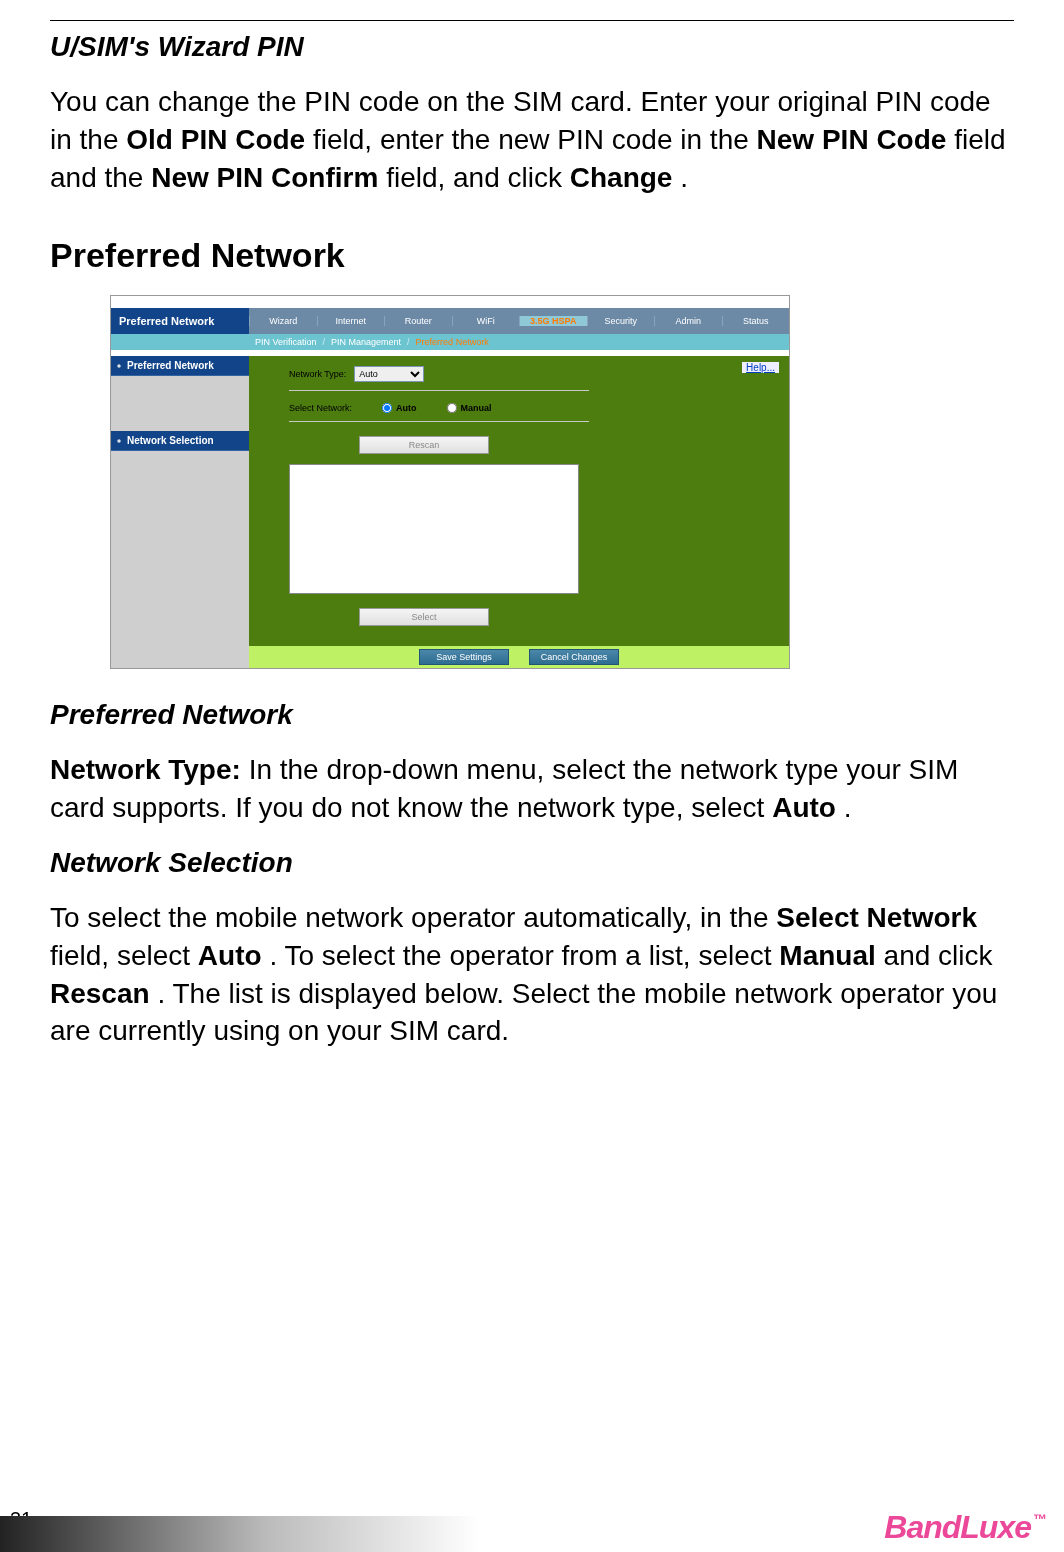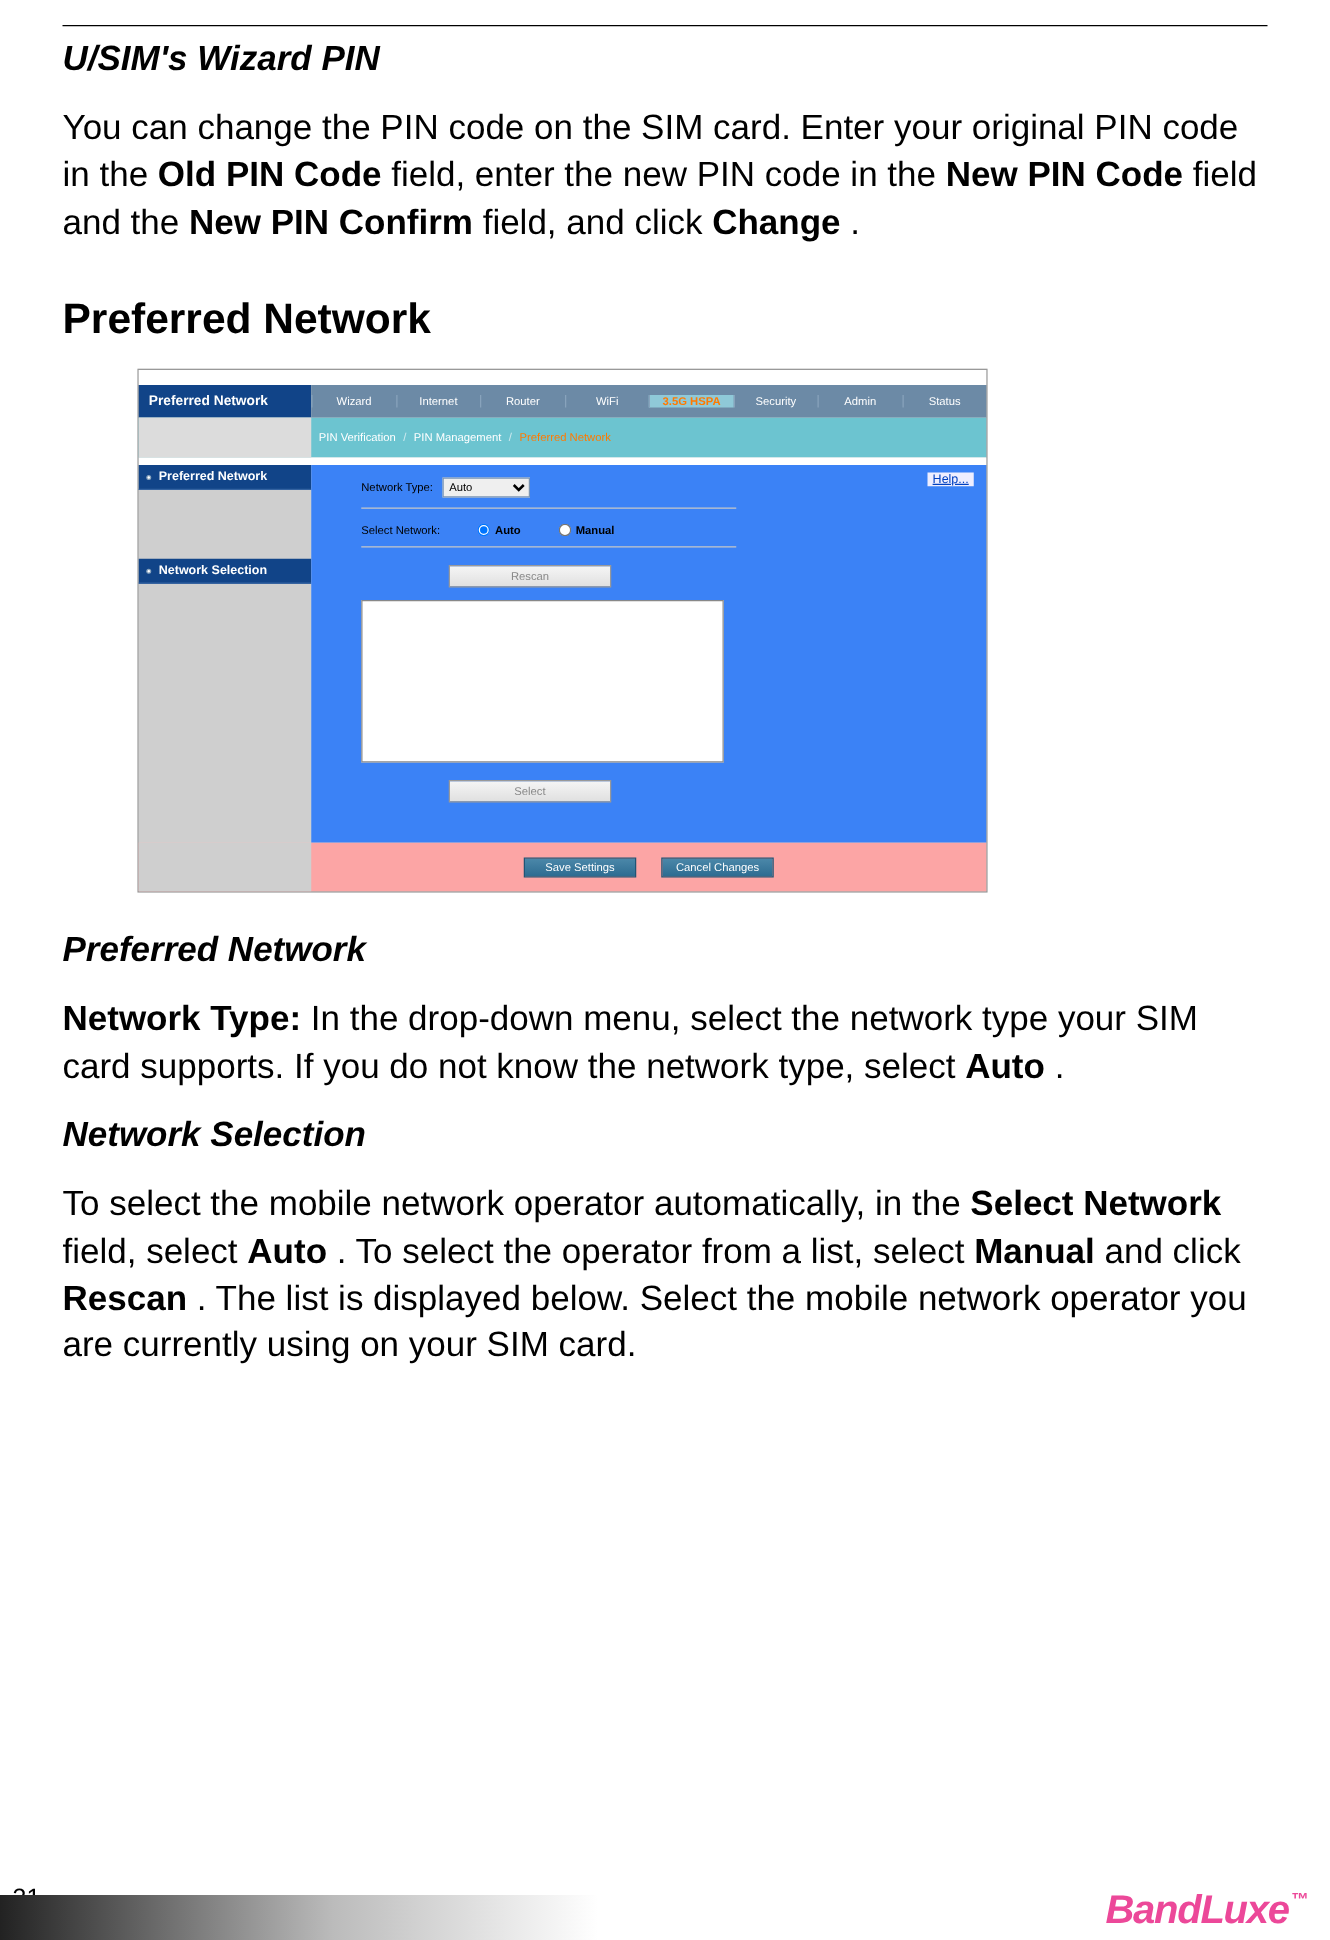--- a/index.html
+++ b/index.html
@@ -80,22 +80,23 @@
     border-left: 1px solid #88a3bc;
     cursor: pointer;
   }
   .ui-tab.active {
     background: #8fc9d8;
     color: #ff7a00;
     font-weight: bold;
   }
   .ui-subtabs-row {
     display: flex;
-    height: 32px;
+    height: 16px;
     background: #6cc4d0;
+    align-items: center;
   }
   .ui-subtabs-left {
     width: 138px;
     background: #dcdcdc;
   }
   .ui-subtabs {
     flex: 1;
     display: flex;
     align-items: center;
     font-size: 9px;
@@ -127,22 +128,22 @@
     gap: 6px;
     border-bottom: 1px solid #3463a1;
   }
   .ui-side-dot {
     width: 4px; height: 4px; background: #fff; border: 1px solid #88a3bc; border-radius: 2px;
   }
   .ui-side-gap { height: 55px; }
 
   .ui-main {
     flex: 1;
-    background: #3b82f6;
-    padding: 10px 0 12px 40px;
+    background: #4d7c0f;
+    padding: 10px 0 0 40px;
     position: relative;
   }
   .ui-help {
     position: absolute;
     right: 10px;
     top: 6px;
     color: #0040c0;
     font-size: 10px;
     text-decoration: underline;
     cursor: pointer;
@@ -195,22 +196,22 @@
   .ui-listbox {
     width: 290px;
     height: 130px;
     margin-left: 0;
     border: 1px solid #888;
     background: #fff;
   }
 
   .ui-footer {
     display: flex;
-    height: 39px;
-    background: #fca5a5;
+    height: 22px;
+    background: #bef264;
   }
   .ui-footer-left { width: 138px; background: #cfcfcf; }
   .ui-footer-right {
     flex: 1;
     display: flex;
     align-items: center;
     justify-content: center;
     gap: 20px;
   }
   .ui-action-btn {

